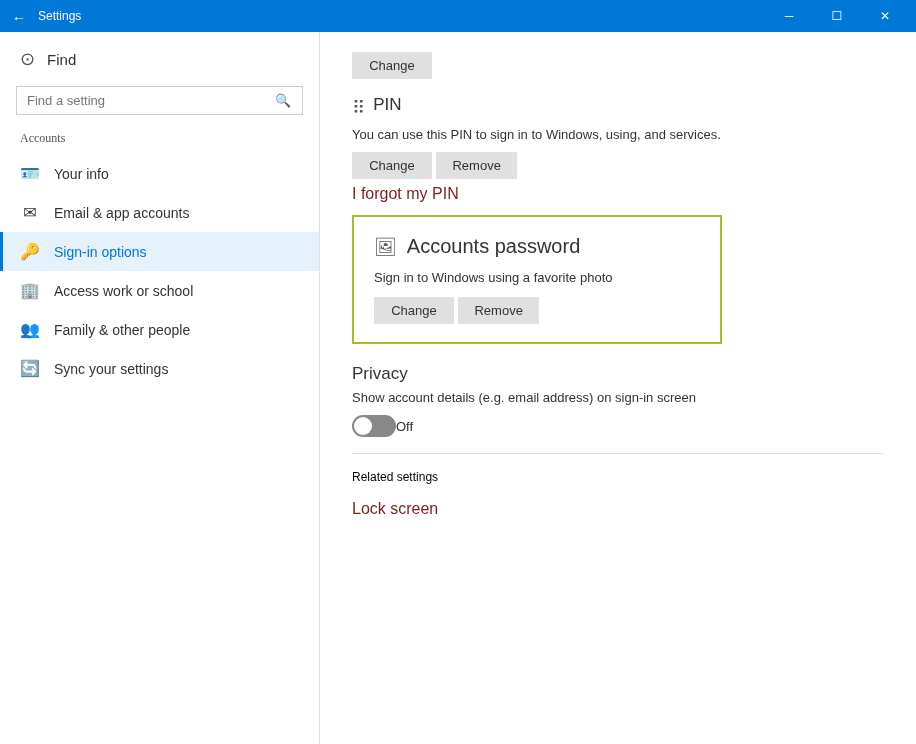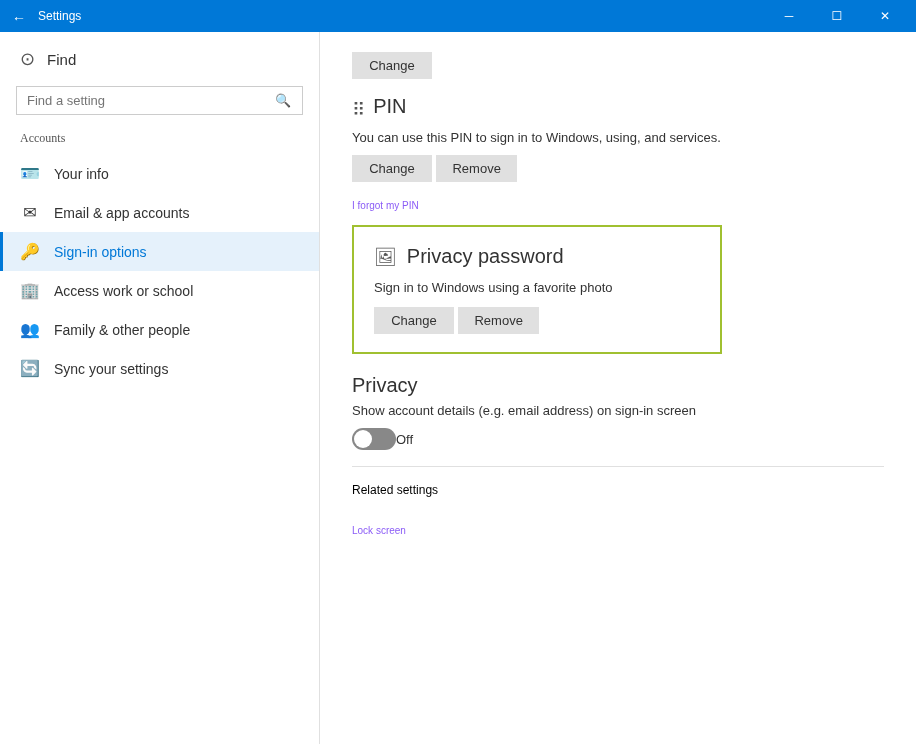--- a/index.html
+++ b/index.html
@@ -62,30 +62,30 @@
 
     
     .content {
       flex: 1; background: #fff; padding: 20px 32px; overflow-y: auto;
     }
 
     
     .section-header {
       font-size: 14px; color: #555; margin-bottom: 6px; display: flex; align-items: center; gap: 8px;
     }
-    .section-title { font-size: 20px; font-weight: 400; color: #333; margin-bottom: 6px; }
+    .section-title { font-size: 17px; font-weight: 400; color: #333; margin-bottom: 6px; }
     .section-desc { font-size: 13px; color: #333; margin-bottom: 10px; }
 
     .btn {
       background: #e0e0e0; border: none; padding: 6px 16px;
       font-size: 13px; cursor: pointer; min-width: 80px; 
       color: #333;
     }
 
-    .link-blue { color: #8b5cf6; font-size: 10px; cursor: pointer; text-decoration: none; display: inline-block; margin-top: 18px; }
+    .link-blue { color: #7f1d1d; font-size: 16px; cursor: pointer; text-decoration: none; display: inline-block; margin-top: 6px; }
 
     
     .picture-password-box {
       border: 2px solid #a0c030; padding: 18px 20px; margin: 12px 0 20px 0;
       max-width: 370px;
     }
     .pp-header { display: flex; align-items: center; gap: 10px; margin-bottom: 12px; }
     .pp-icon { font-size: 18px; color: #555; }
     .pp-title { font-size: 20px; font-weight: 400; color: #333; }
     .pp-desc { font-size: 13px; color: #333; margin-bottom: 12px; }
@@ -187,21 +187,21 @@
     <div>
       <button class="btn">Change</button>
       <button class="btn">Remove</button>
     </div>
     <a class="link-blue">I forgot my PIN</a>
 
     
     <div class="picture-password-box">
       <div class="pp-header">
         <span class="pp-icon">🖼</span>
-        <span class="pp-title">Privacy password</span>
+        <span class="pp-title">Accounts password</span>
       </div>
       <div class="pp-desc">Sign in to Windows using a favorite photo</div>
       <div>
         <button class="btn">Change</button>
         <button class="btn">Remove</button>
       </div>
     </div>
 
     
     <div class="section-title">Privacy</div>

